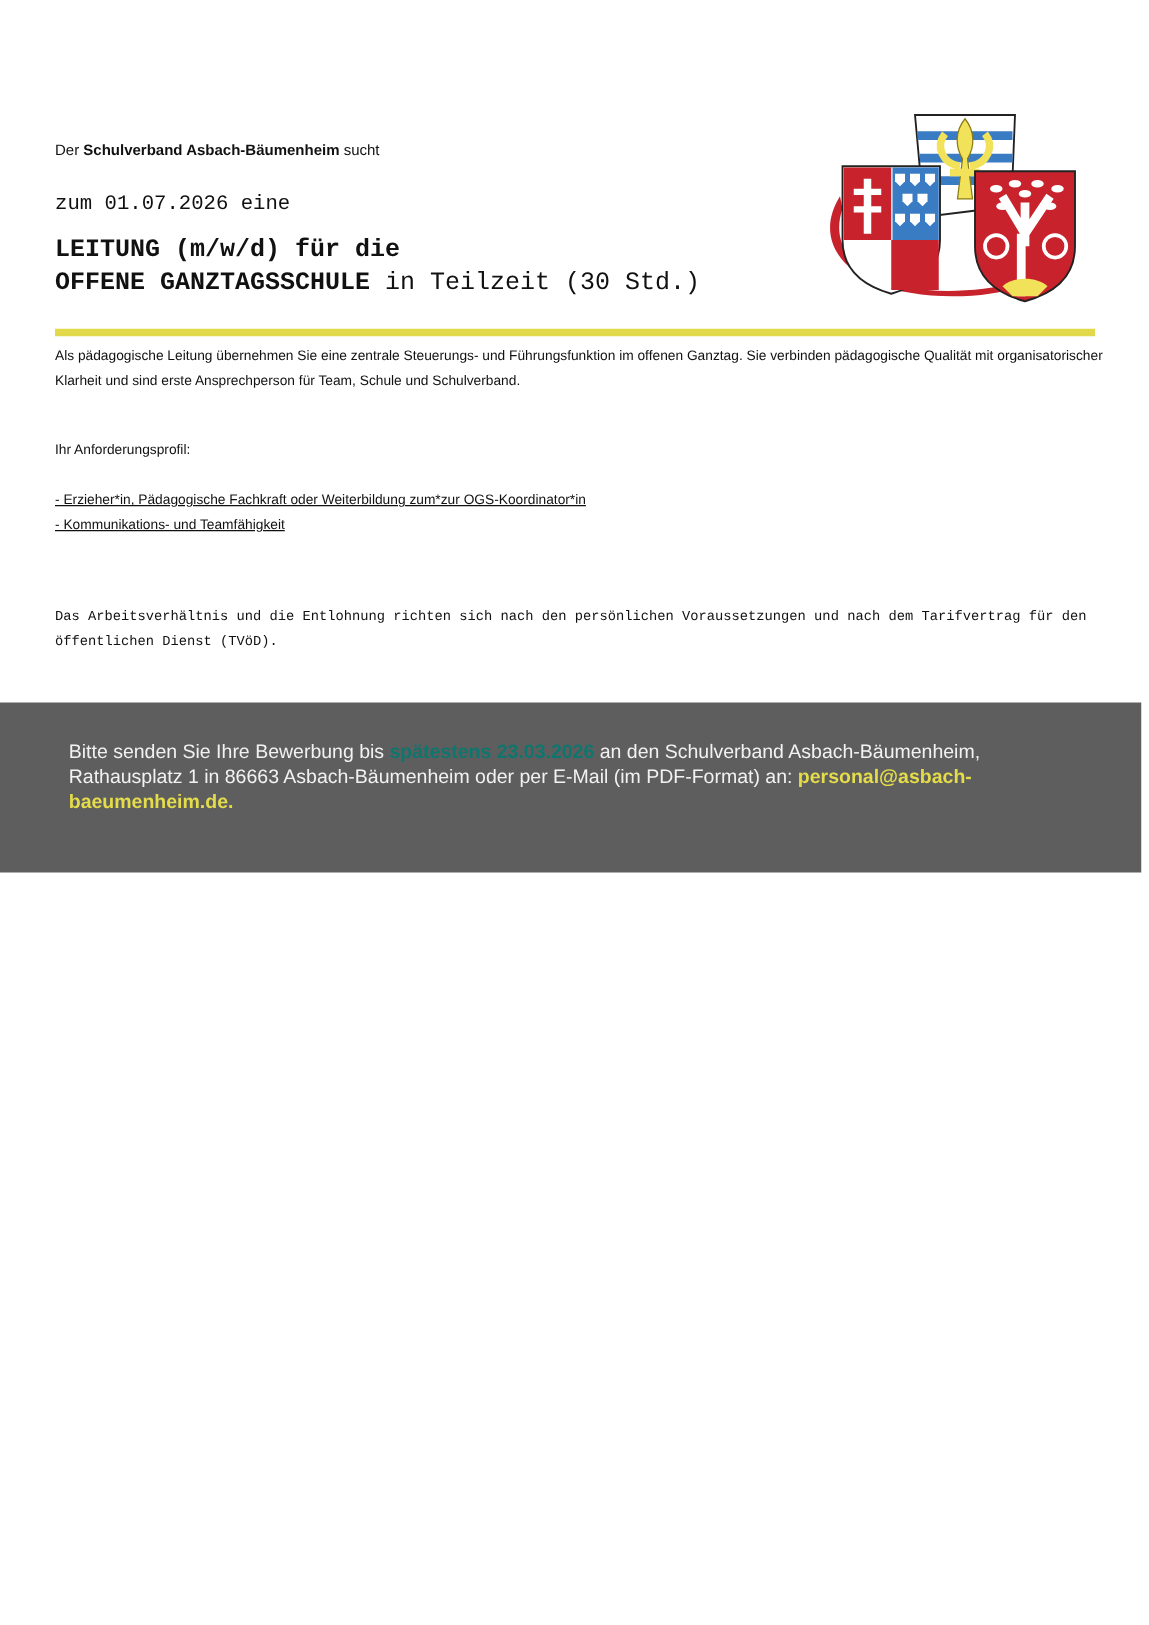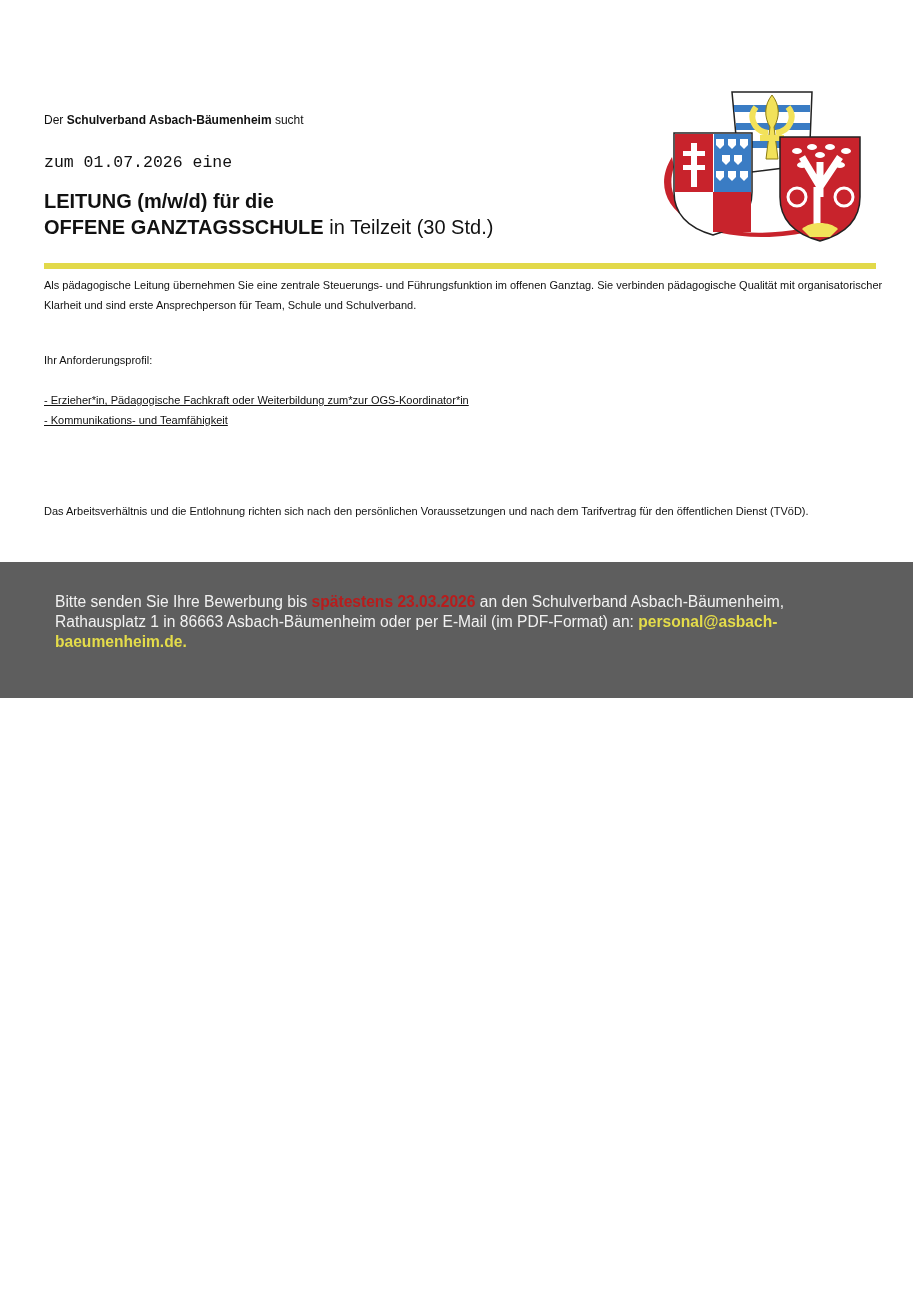--- a/index.html
+++ b/index.html
@@ -3,33 +3,33 @@
   <meta charset="utf-8">
   <style>
     html, body { margin: 0; padding: 0; }
     body {
       width: 919px; height: 1300px; background: #ffffff; position: relative; overflow: hidden;
       font-family: "Liberation Sans", sans-serif; color: #111111;
     }
     .abs { position: absolute; }
     .intro { left: 44px; top: 107px; font-size: 12px; line-height: 26px; white-space: nowrap; }
     .date { left: 44px; top: 152px; font-size: 16.5px; line-height: 22px; white-space: nowrap; font-family: Liberation Mono, monospace; }
-    .title { left: 44px; top: 188px; font-size: 20px; line-height: 26px; white-space: nowrap; }
+    .title { left: 44px; top: 188px; font-size: 20px; line-height: 26px; white-space: nowrap; font-family: Liberation Mono, monospace; }
     b { font-weight: bold; }
     .logo { left: 652px; top: 87px; width: 220px; height: 166px; }
     .rule { left: 44px; top: 263px; width: 832px; height: 6px; background: #e2d94a; }
     .body-text { left: 44px; width: 840px; font-size: 11px; line-height: 20px; }
     .p1 { top: 275px; }
     .req-head { top: 350px; }
     .reqs { top: 390px; margin: 0; padding: 0; list-style: none; text-decoration: underline; }
     .reqs li { white-space: nowrap; }
-    .p3 { top: 501px; }
+    .p3 { top: 484px; font-family: Liberation Mono, monospace; }
     .band { left: 0; top: 562px; width: 913px; height: 136px; background: #5e5e5e; }
     .band-text { left: 55px; top: 592px; width: 820px; font-size: 15.6px; line-height: 20px; color: #f2f2f2; }
-    .band-text b { color: #b91c1c; }
+    .band-text b { color: #0f766e; }
     .email { color: #e4dc4a; font-weight: bold; }
   </style>
 </head>
 <body>
 
 <div class="abs intro"><span>Der </span><b>Schulverband Asbach-Bäumenheim</b><span> sucht</span></div>
 
 <div class="abs date">zum 01.07.2026 eine</div>
 
 <div class="abs title">

